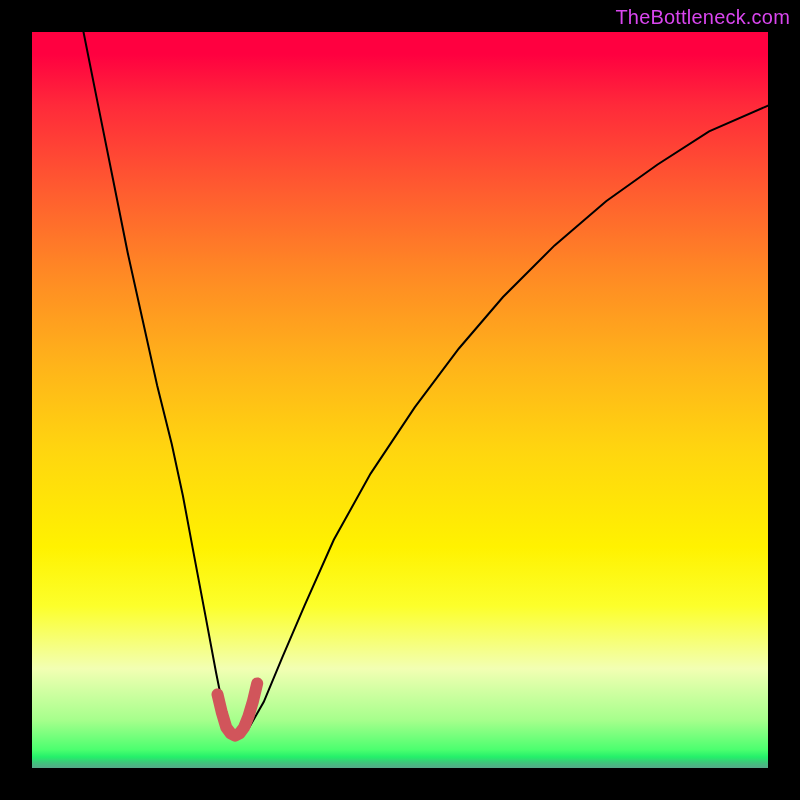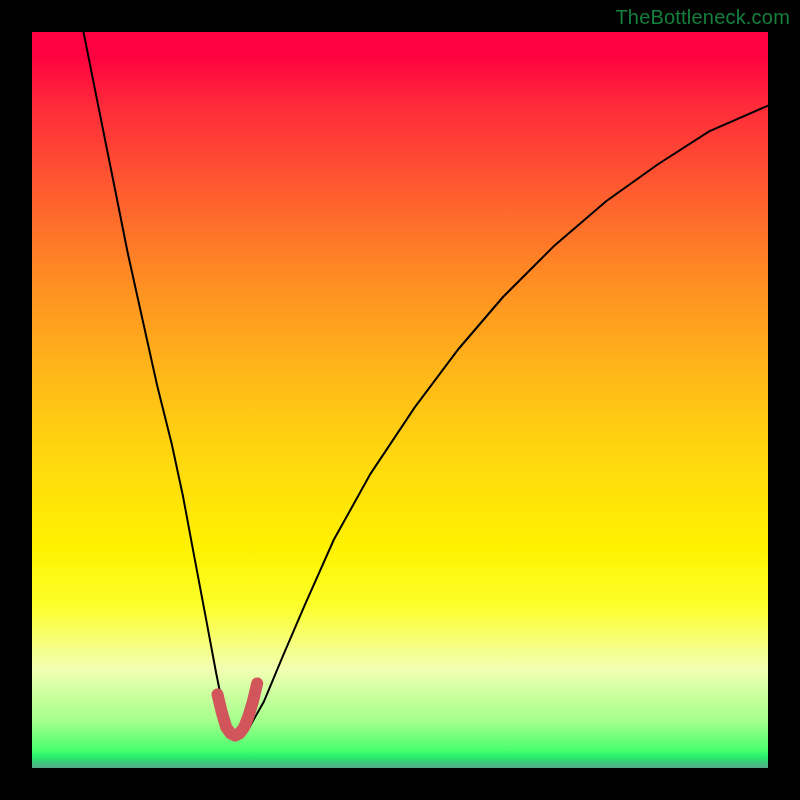--- a/index.html
+++ b/index.html
@@ -52,21 +52,21 @@
   svg.curve {
     position: absolute;
     inset: 0;
     width: 736px;
     height: 736px;
   }
   .watermark {
     position: absolute;
     top: 6px;
     right: 10px;
-    color: #15803d;
+    color: #d946ef;
     font-size: 20px;
     font-weight: 500;
     letter-spacing: 0.2px;
   }
 </style>
 </head>
 <body>
 
 <div class="frame">
   <div class="watermark">TheBottleneck.com</div>

